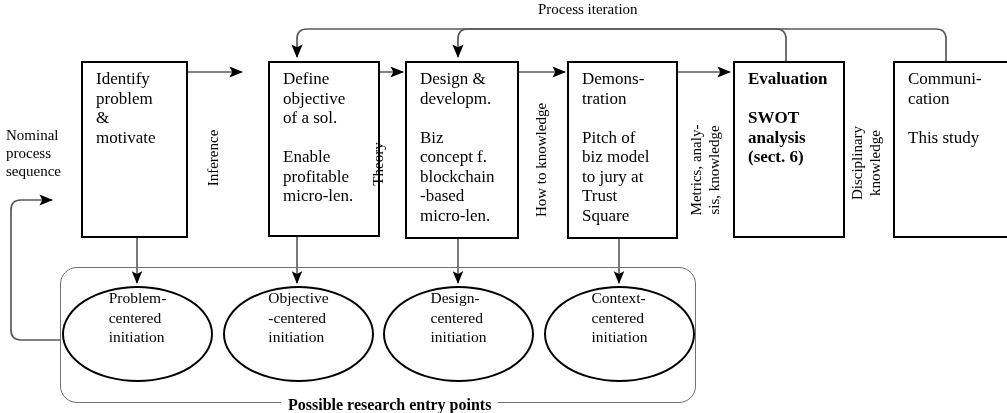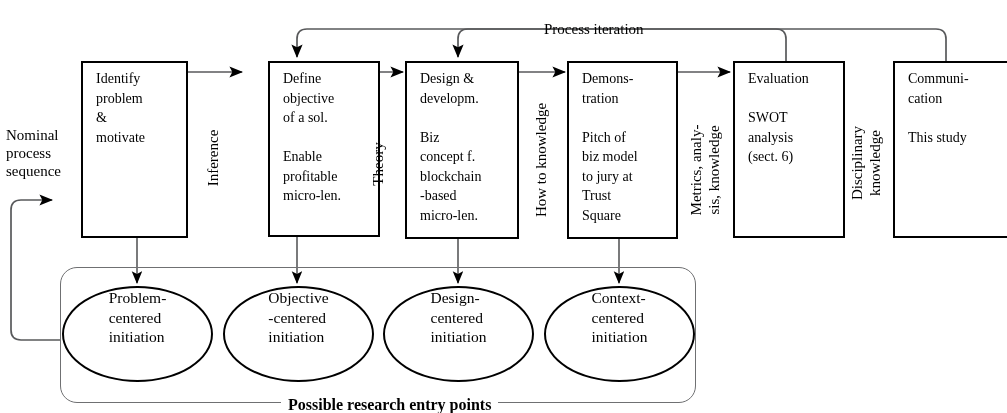--- a/index.html
+++ b/index.html
@@ -30,21 +30,21 @@
     box-sizing: border-box;
     border: 2px solid #000000;
     background: #ffffff;
     z-index: 3;
   }
   .stage-inner {
     position: absolute;
     left: 13px;
     right: 4px;
     top: 6px;
-    font-size: 14px;
+    font-size: 17px;
     line-height: 19.5px;
   }
   .stage-title {
     white-space: pre-line;
   }
   .stage-detail {
     white-space: pre-line;
     margin-top: 19.5px;
   }
   .ellipse {
@@ -126,21 +126,21 @@
 
     <g stroke="#58595b" stroke-width="1.6" fill="none">
 
       <line x1="137" y1="238" x2="137" y2="283" marker-end="url(#ah)"></line>
       <line x1="297" y1="237" x2="297" y2="283" marker-end="url(#ah)"></line>
       <line x1="458" y1="239" x2="458" y2="283" marker-end="url(#ah)"></line>
       <line x1="619" y1="239" x2="619" y2="283" marker-end="url(#ah)"></line>
     </g>
   </svg>
 
-  <div class="flow-label" style="left:538px; top:20px;margin-left:6px;">Process iteration</div>
+  <div class="flow-label" style="left:538px; top:0;">Process iteration</div>
 
   <div class="flow-label" style="left:6px; top:126px;">Nominal
 process
 sequence</div>
 
   <div class="stage-box" style="left:81px; top:61px; width:107px; height:177px;">
     <div class="stage-inner">
       <div class="stage-title">Identify
 problem
 &amp;
@@ -176,21 +176,21 @@
       <div class="stage-title">Demons-
 tration</div>
       <div class="stage-detail">Pitch of
 biz model
 to jury at
 Trust
 Square</div>
     </div>
   </div>
 
-  <div class="stage-box" style="left:733px; top:61px; width:112px; height:177px;">
+  <div class="stage-box" style="left:733px; top:61px; width:112px; height:177px;font-weight:bold;">
     <div class="stage-inner">
       <div class="stage-title">Evaluation</div>
       <div class="stage-detail">SWOT
 analysis
 (sect. 6)</div>
     </div>
   </div>
 
   <div class="stage-box" style="left:893px; top:61px; width:130px; height:177px;">
     <div class="stage-inner">

